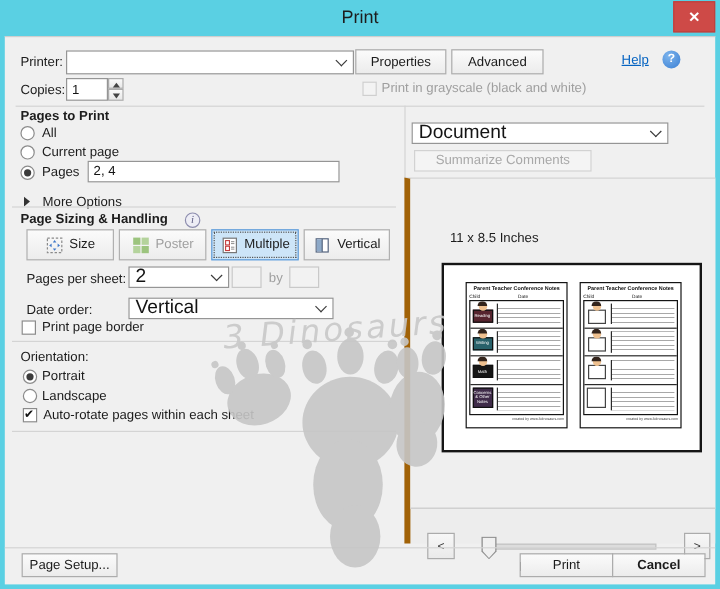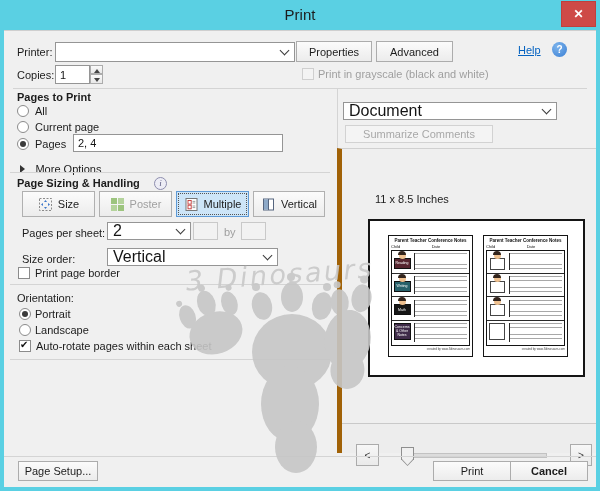--- a/index.html
+++ b/index.html
@@ -162,21 +162,21 @@
 
     <div class="lbl" style="left:18px;top:196px;">Pages per sheet:</div>
     <div class="combo" style="left:103px;top:191px;width:84px;height:18px;">
       <span>2</span>
       <span class="chev"></span>
     </div>
     <div class="field dis" style="left:189px;top:191px;width:25px;height:18px;"></div>
     <div class="lbl dis" style="left:220px;top:195px;">by</div>
     <div class="field dis" style="left:237px;top:191px;width:25px;height:18px;"></div>
 
-    <div class="lbl" style="left:18px;top:222px;">Size order:</div>
+    <div class="lbl" style="left:18px;top:222px;">Date order:</div>
     <div class="combo" style="left:103px;top:217px;width:171px;height:18px;">
       <span>Vertical</span>
       <span class="chev"></span>
     </div>
 
     <div class="cb" style="left:14px;top:236px;"></div>
     <div class="lbl" style="left:31px;top:236px;">Print page border</div>
 
     <div class="sep" style="left:6px;width:320px;top:253px;"></div>
 

